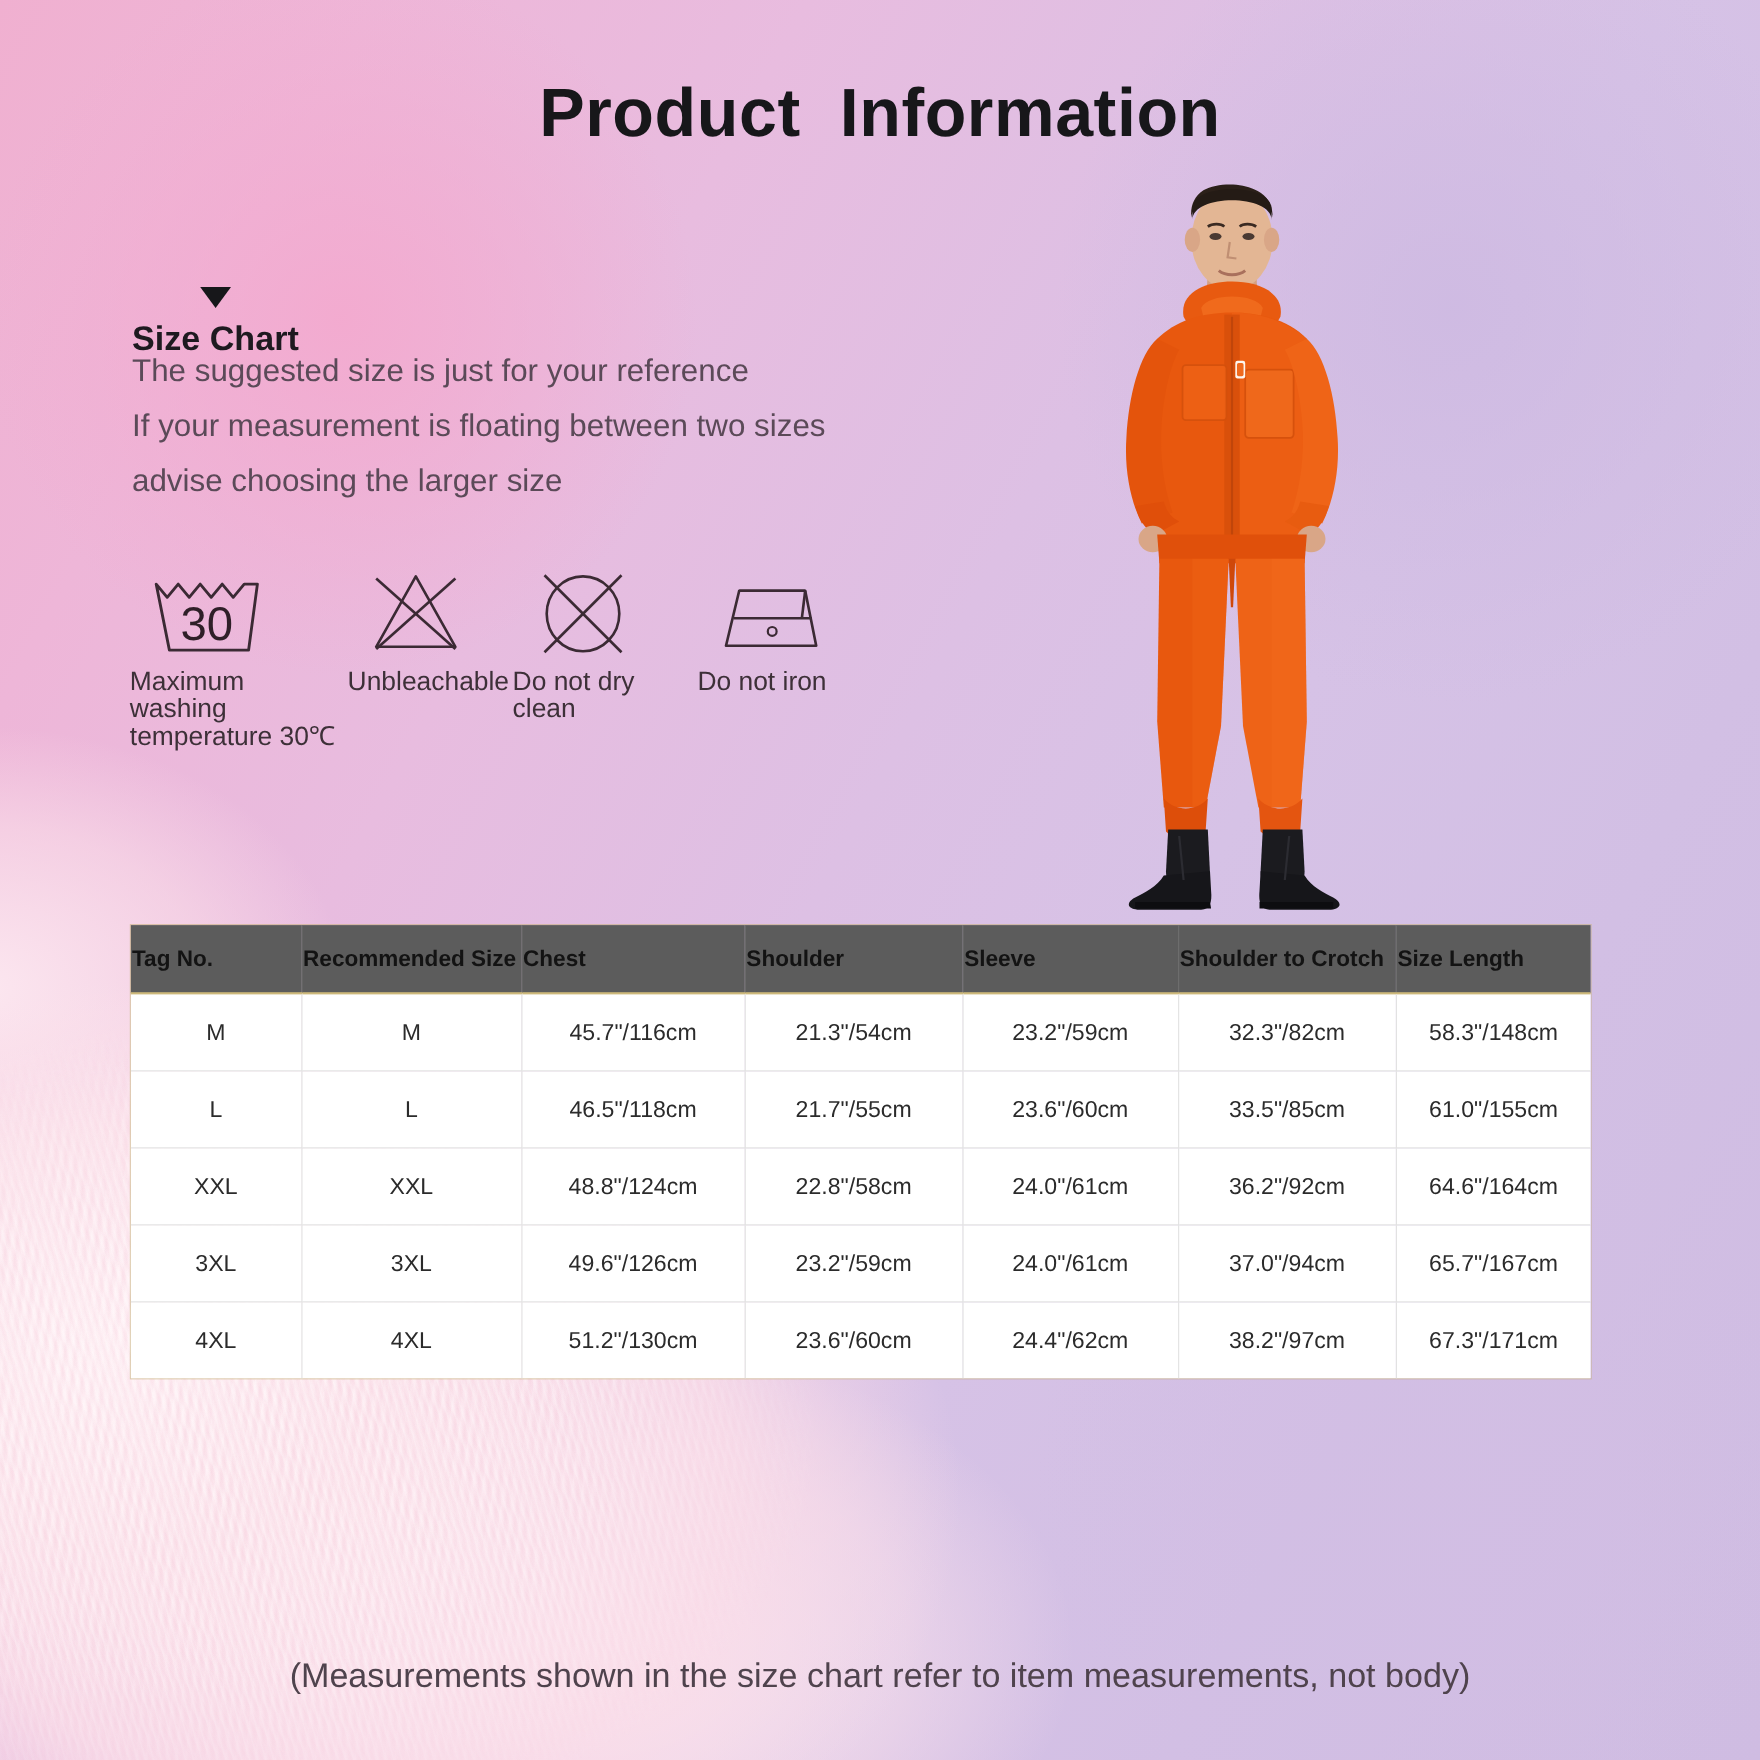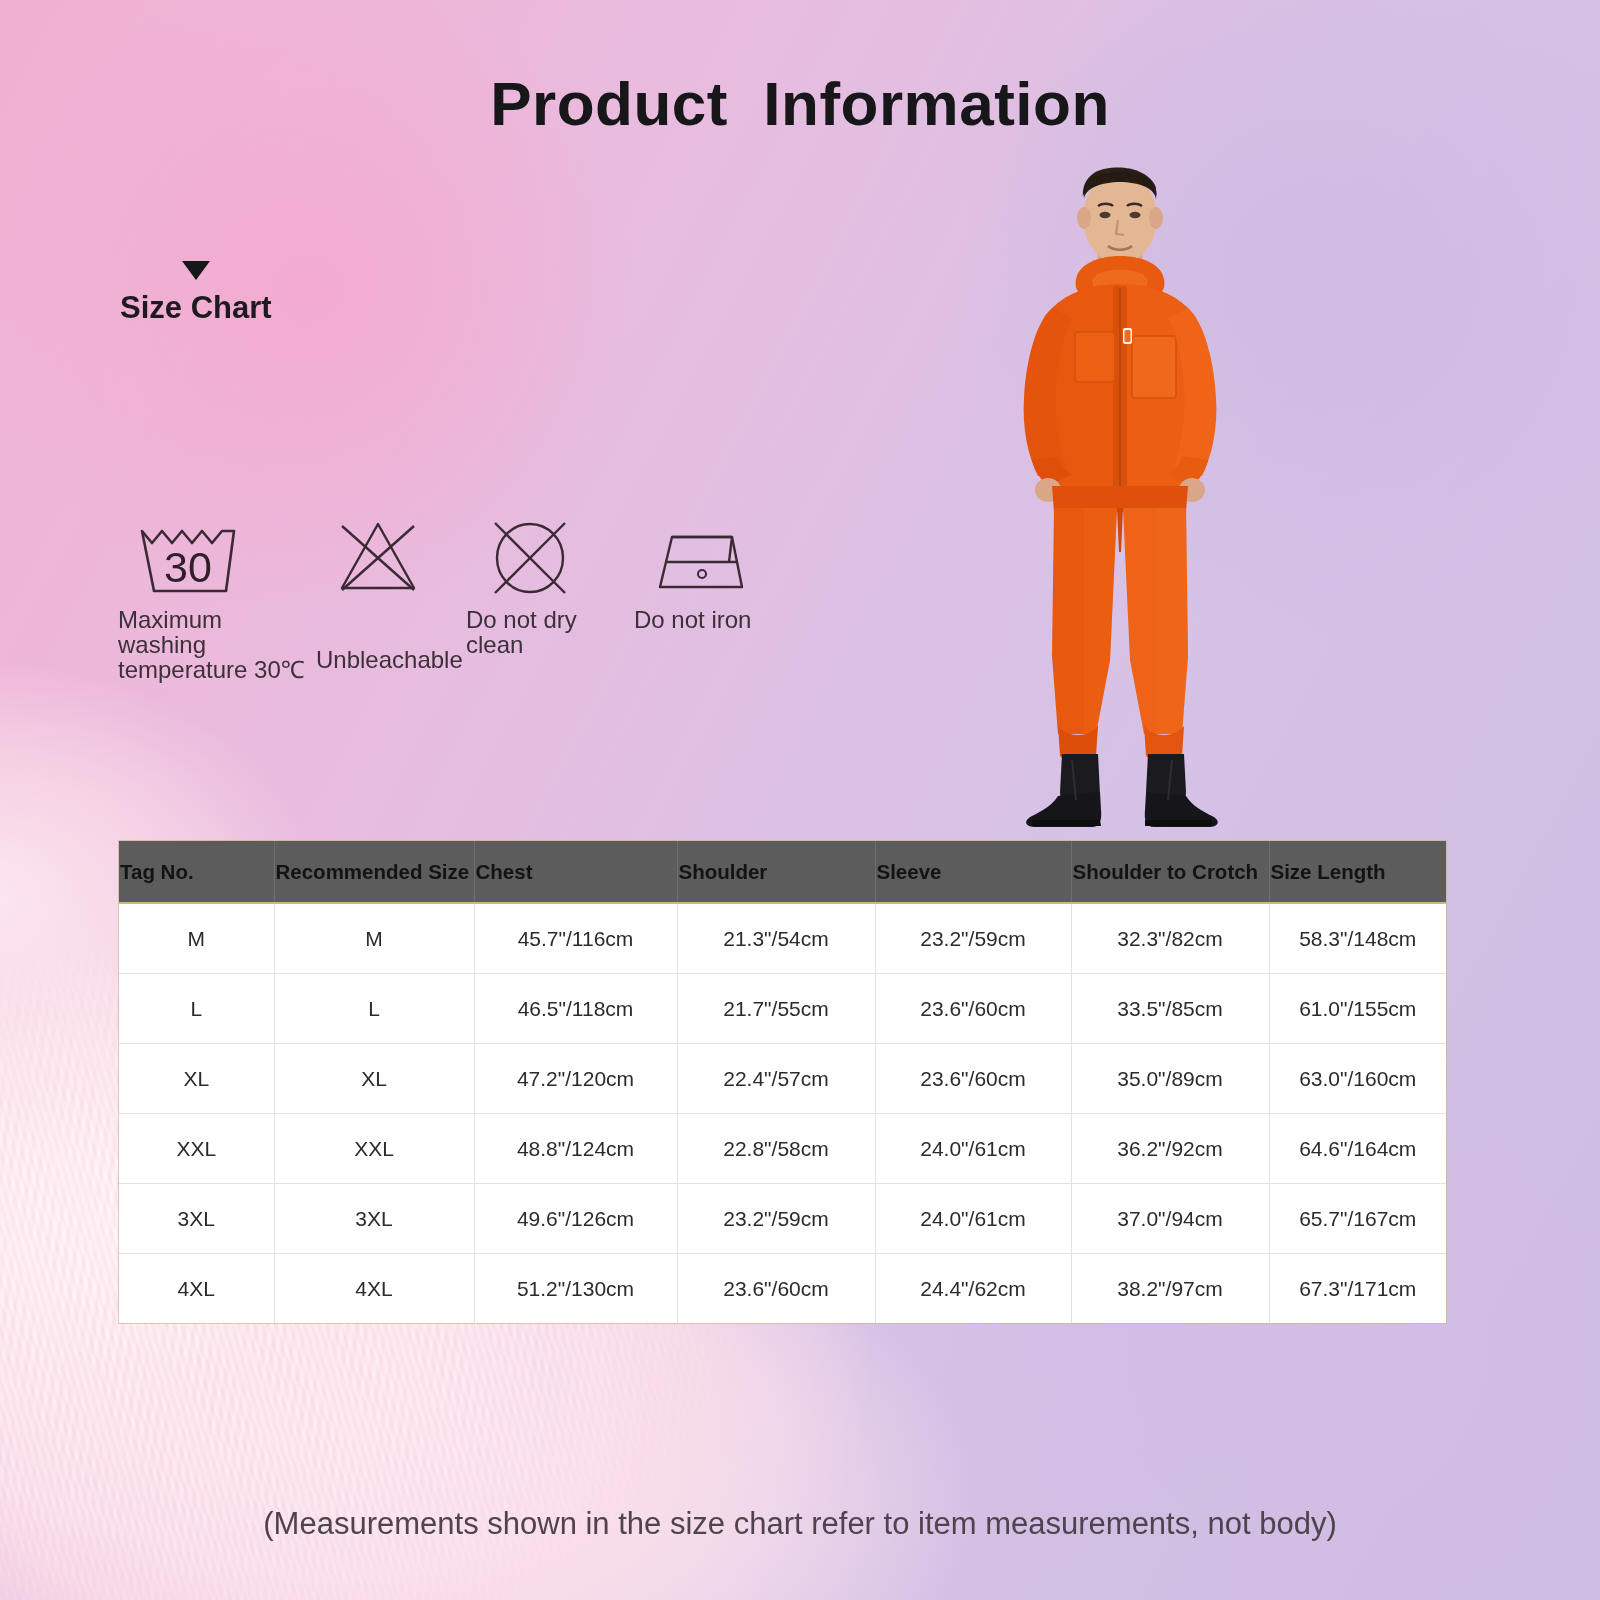--- a/index.html
+++ b/index.html
@@ -181,21 +181,21 @@
   }
   .care-item .cap {
     margin-top: 9px;
     font-size: 24px;
     line-height: 25px;
     color: #3d3038;
     white-space: pre-line;
   }
   .care-0 { width: 196px; }
   .care-0 .glyph-box { justify-content: flex-start; padding-left: 16px; }
-  .care-1 { width: 152px; gap: 40px; }
+  .care-1 { width: 152px; }
   .care-1 .cap { margin-left: 2px; }
   .care-2 { width: 168px; }
   .care-3 { width: 160px; }
   .care-1 .glyph-box, .care-2 .glyph-box, .care-3 .glyph-box { justify-content: flex-start; padding-left: 16px; }
 
   
   .model {
     position: absolute;
     left: 980px;
     top: 160px;
@@ -271,20 +271,25 @@
     <div class="fur-strands2"></div>
   </div>
 
   <div class="title">Product  Information</div>
 
   <div class="sizechart-head">
     <span class="tri-icon"></span>
     <span class="label">Size Chart</span>
   </div>
 
+  <div class="note-lines">
+    <div class="line">The suggested size is just for your reference</div>
+    <div class="line">If your measurement is floating between two sizes</div>
+    <div class="line">advise choosing the larger size</div>
+  </div>
 
   <div class="care-row">
 
     <div class="care-item care-0">
       <div class="glyph-box">
         <svg width="118" height="84" viewBox="0 0 118 84" fill="none">
           <path d="M8 17 L18 29 L28 17 L38 29 L48 17 L58 29 L68 17 L78 29 L88 17 L100 17 L92 77 L20 77 Z" stroke="#3b2a34" stroke-width="2.6" fill="none" stroke-linejoin="round"></path>
           <text x="54" y="68" font-family="Liberation Sans, sans-serif" font-size="43" font-weight="400" fill="#2f1f28" text-anchor="middle">30</text>
         </svg>
       </div>
@@ -434,29 +439,20 @@
       <tr>
         <td>L</td>
         <td>L</td>
         <td>46.5"/118cm</td>
         <td>21.7"/55cm</td>
         <td>23.6"/60cm</td>
         <td>33.5"/85cm</td>
         <td>61.0"/155cm</td>
       </tr>
       <tr>
-        <td>XL</td>
-        <td>XL</td>
-        <td>47.2"/120cm</td>
-        <td>22.4"/57cm</td>
-        <td>23.6"/60cm</td>
-        <td>35.0"/89cm</td>
-        <td>63.0"/160cm</td>
-      </tr>
-      <tr>
         <td>XXL</td>
         <td>XXL</td>
         <td>48.8"/124cm</td>
         <td>22.8"/58cm</td>
         <td>24.0"/61cm</td>
         <td>36.2"/92cm</td>
         <td>64.6"/164cm</td>
       </tr>
       <tr>
         <td>3XL</td>

